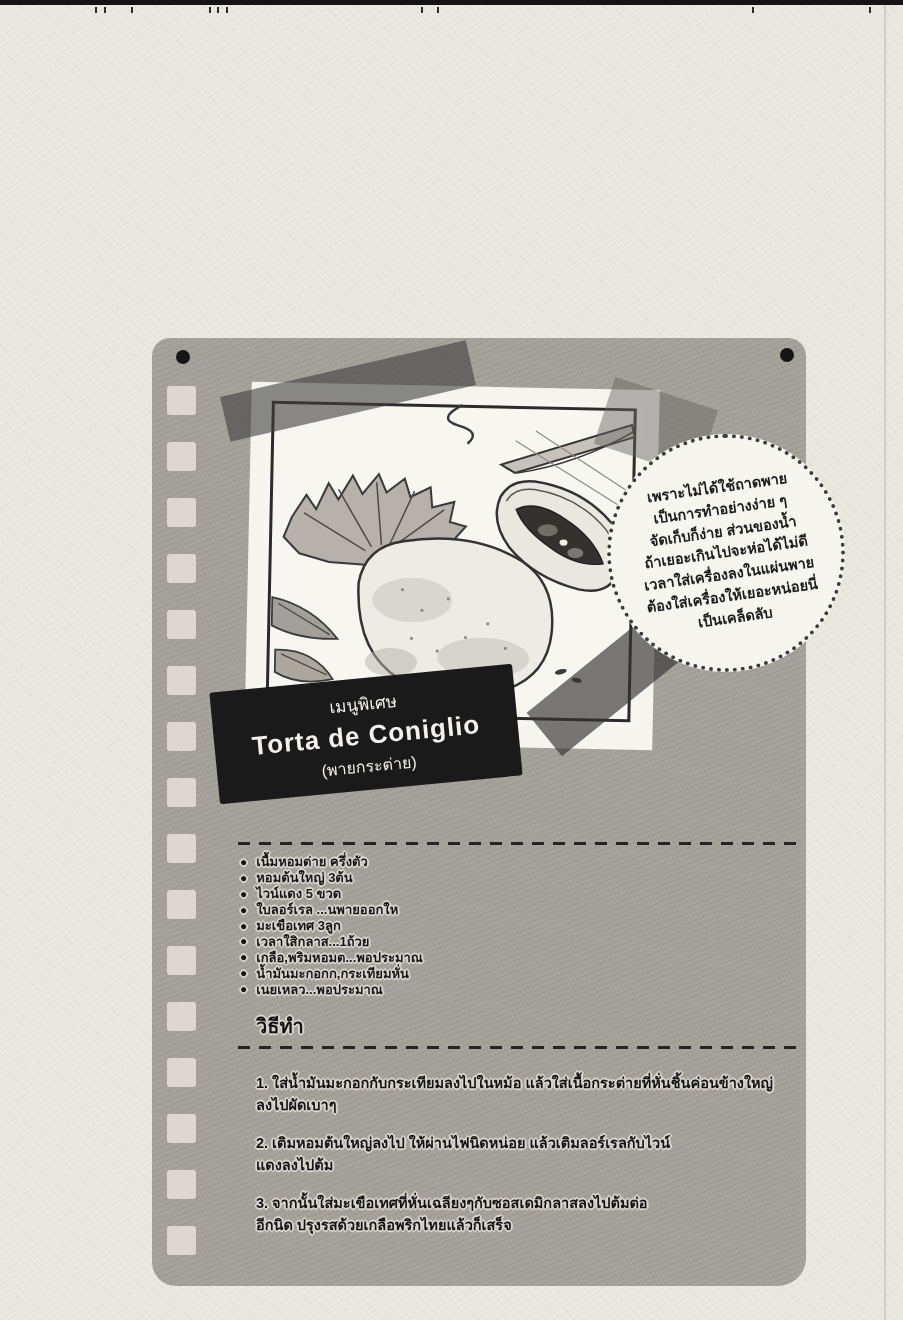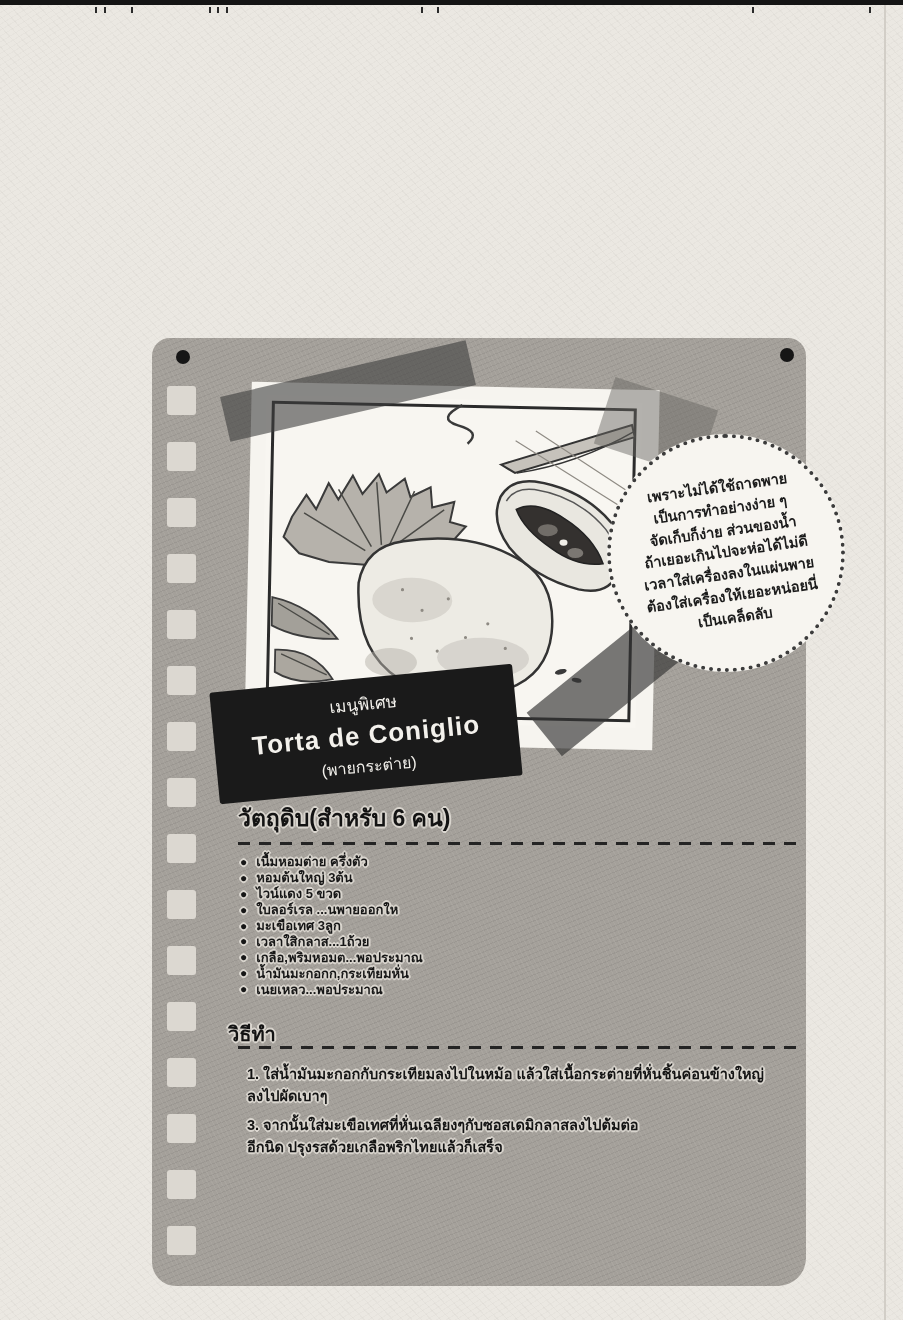--- a/index.html
+++ b/index.html
@@ -80,24 +80,24 @@
   .h-ing{position:absolute;left:238px;top:800px;z-index:5;font-size:23px;font-weight:bold;color:#131313;}
   .dash{position:absolute;height:3px;z-index:5;
     background:repeating-linear-gradient(90deg,#242424 0 12px,transparent 12px 21px);}
   .dash1{left:238px;top:842px;width:562px;}
   .dash2{left:238px;top:1046px;width:562px;}
 
   .ing-list{position:absolute;left:240px;top:854px;z-index:5;list-style:none;margin:0;padding:0;}
   .ing-list li{display:flex;align-items:center;height:15.9px;font-size:13px;font-weight:bold;color:#161616;}
   .ing-list .dot{font-size:12px;margin-right:9px;line-height:1;}
 
-  .h-method{position:absolute;left:228px;top:1010px;z-index:5;font-size:20px;font-weight:bold;color:#131313;margin-top:8px;}
+  .h-method{position:absolute;left:256px;top:1010px;z-index:5;font-size:20px;font-weight:bold;color:#131313;}
 
   .steps{position:absolute;left:240px;top:1056px;width:566px;z-index:5;}
-  .steps p{margin:7px;white-space:pre-line;font-size:14.5px;font-weight:bold;line-height:22px;color:#141414;}
+  .steps p{margin:16px;white-space:pre-line;font-size:14.5px;font-weight:bold;line-height:22px;color:#141414;}
 </style>
 </head>
 <body>
 
 <div class="stage">
 
   <div class="top-bar"></div>
   <span class="tick" style="left:95px"></span>
   <span class="tick" style="left:104px"></span>
   <span class="tick" style="left:131px"></span>
@@ -196,21 +196,20 @@
 ต้องใส่เครื่องให้เยอะหน่อยนี่
 เป็นเคล็ดลับ</div>
   </div>
 
   <div class="title-card">
     <div class="lbl">เมนูพิเศษ</div>
     <div class="ttl">Torta de Coniglio</div>
     <div class="thai">(พายกระต่าย)</div>
   </div>
 
-  <div class="h-ing halo">วัตถุดิบ(สำหรับ 6 คน)</div>
   <div class="dash dash1"></div>
 
   <ul class="ing-list">
     <li class="halo">
         <span class="dot">●</span>
         <span>เนื้มหอมต่าย ครึ่งตัว</span>
       </li>
     <li class="halo">
         <span class="dot">●</span>
         <span>หอมต้นใหญ่ 3ต้น</span>
@@ -244,17 +243,19 @@
         <span>เนยเหลว...พอประมาณ</span>
       </li>
   </ul>
 
   <div class="h-method halo">วิธีทำ</div>
   <div class="dash dash2"></div>
 
   <div class="steps">
     <p class="halo">1. ใส่น้ำมันมะกอกกับกระเทียมลงไปในหม้อ แล้วใส่เนื้อกระต่ายที่หั่นชิ้นค่อนข้างใหญ่
 ลงไปผัดเบาๆ</p>
+    <p class="halo">2. เติมหอมต้นใหญ่ลงไป ให้ผ่านไฟนิดหน่อย แล้วเติมลอร์เรลกับไวน์
+แดงลงไปต้ม</p>
     <p class="halo">3. จากนั้นใส่มะเขือเทศที่หั่นเฉลียงๆกับซอสเดมิกลาสลงไปต้มต่อ
 อีกนิด ปรุงรสด้วยเกลือพริกไทยแล้วก็เสร็จ</p>
   </div>
 
 </div>
 
 </body></html>

